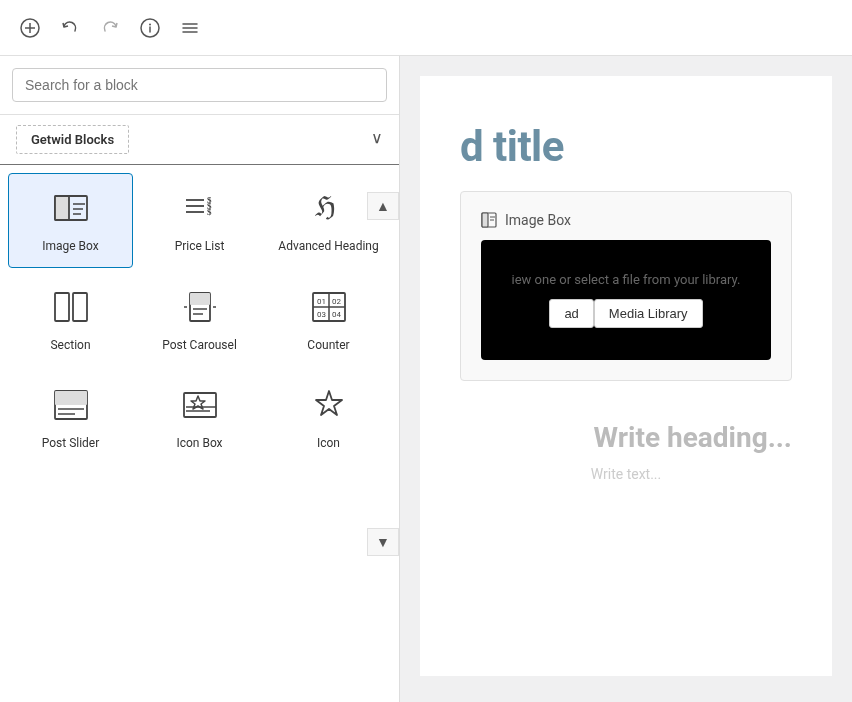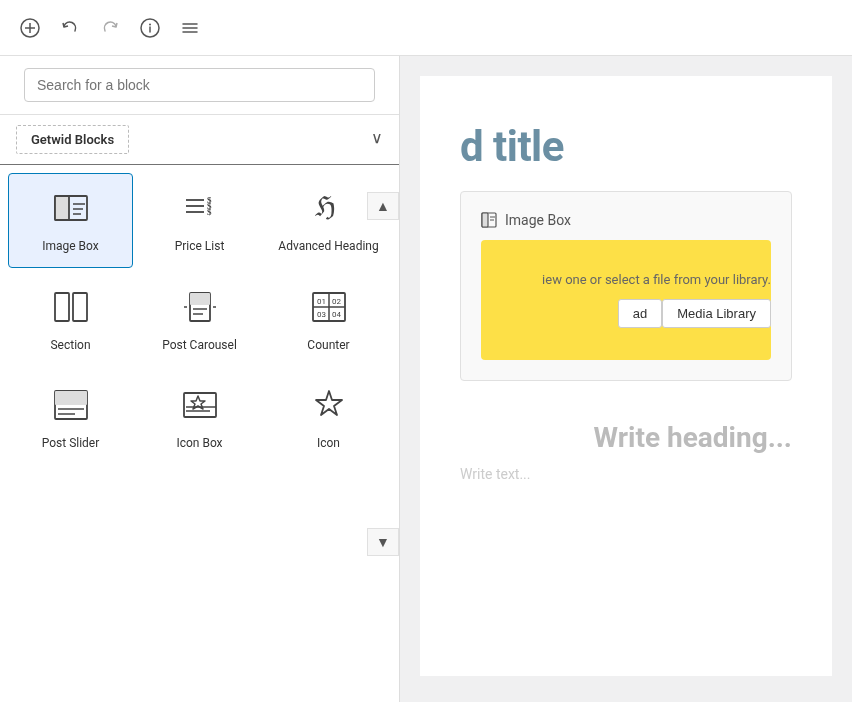--- a/index.html
+++ b/index.html
@@ -42,21 +42,21 @@
       width: 400px;
       background: #fff;
       border-right: 1px solid #ddd;
       height: calc(702px - 56px);
       z-index: 50;
       display: flex;
       flex-direction: column;
     }
 
     .search-area {
-      padding: 12px 24px;
+      padding: 12px 12px;
       border-bottom: 1px solid #e0e0e0;
     }
     .search-input {
       width: 100%;
       padding: 8px 12px;
       border: 1px solid #ccc;
       border-radius: 4px;
       font-size: 14px;
       color: #888;
       outline: none;
@@ -176,26 +176,26 @@
     }
     .image-box-header {
       display: flex;
       align-items: center;
       gap: 8px;
       margin-bottom: 12px;
       color: #555;
       font-size: 14px;
     }
     .image-box-placeholder {
-      background: #fde047;
+      background: #000000;
       border-radius: 4px;
       height: 120px;
       display: flex;
       flex-direction: column;
-      align-items: flex-end;
+      align-items: center;
       justify-content: center;
       gap: 12px;
     }
     .placeholder-text {
       font-size: 13px;
       color: #666;
     }
     .placeholder-buttons {
       display: flex;
       gap: 0;
@@ -213,21 +213,21 @@
     .write-heading {
       font-size: 28px;
       font-weight: 700;
       color: #bbb;
       text-align: right;
       margin: 40px 0 12px;
     }
     .write-text {
       font-size: 14px;
       color: #ccc;
-      text-align: left;
+      text-align: center;
     }
   </style>
 </head>
 <body>
 
 <div class="toolbar">
   <button class="toolbar-btn" title="Add block">
     <svg width="20" height="20" viewBox="0 0 20 20" fill="none" xmlns="http://www.w3.org/2000/svg">
       <circle cx="10" cy="10" r="9" stroke="#555" stroke-width="1.5"></circle>
       <line x1="10" y1="5" x2="10" y2="15" stroke="#555" stroke-width="1.5"></line>

